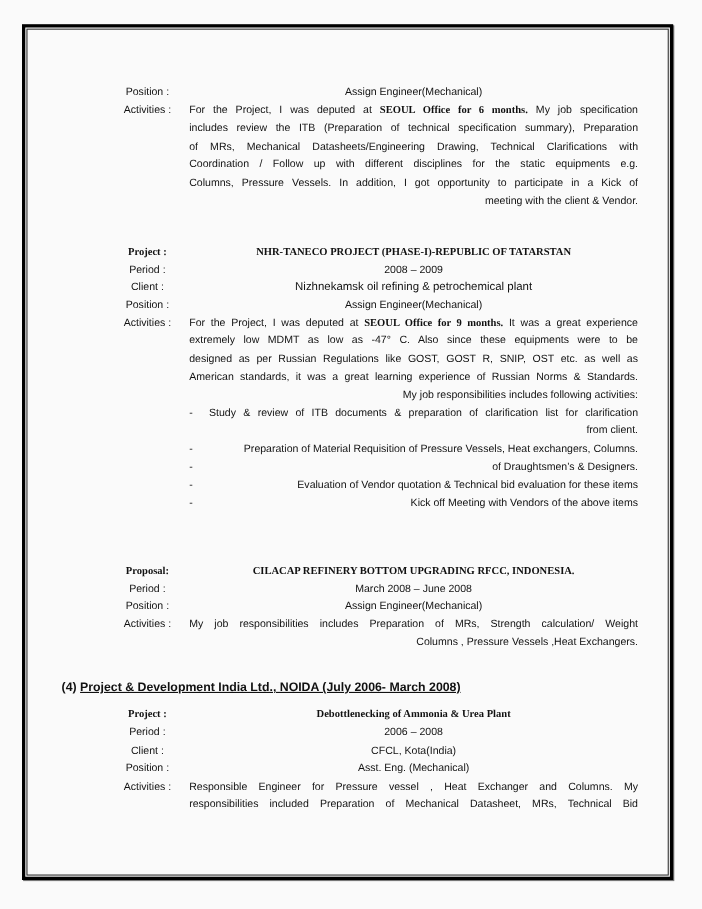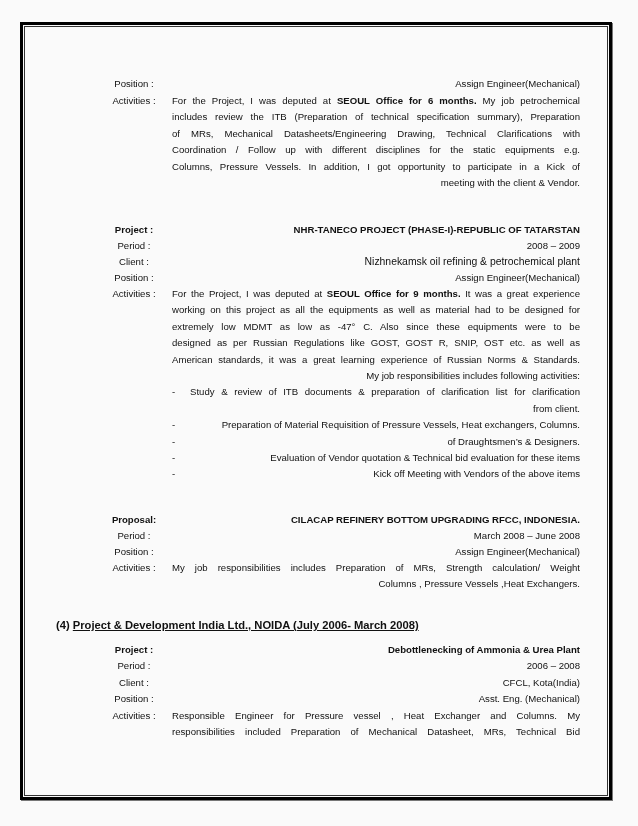--- a/index.html
+++ b/index.html
@@ -15,22 +15,22 @@
   .page-frame::after {
     content: ""; position: absolute; left: 1px; top: 1px; right: 1px; bottom: 1px;
     border: 1px solid #333;
   }
   .content { position: absolute; left: 0; top: 0; width: 638px; }
   .row {
     position: absolute; left: 96px; width: 484px; font-size: 9.6px; line-height: 16.4px;
   }
   .lbl { position: absolute; left: 0; top: 0; width: 76px; white-space: nowrap; text-align: center; }
   .val { position: absolute; left: 76px; top: 0; width: 408px; text-align: justify; }
-  .val.nojust { text-align: right; white-space: nowrap; }
-  b, .bold { font-weight: bold; }
+  .val.nojust { text-align: center; white-space: nowrap; }
+  b, .bold { font-weight: bold; font-family: Liberation Serif, serif; }
   .bullet { position: relative; padding-left: 18px; }
   .bullet .dash { position: absolute; left: 0; top: 0; }
   .section-heading {
     position: absolute; left: 56px; top: 619px; font-size: 11.2px; font-weight: bold; white-space: nowrap;
   }
   .section-heading .u { text-decoration: underline; margin-top: 32px; }
   .jl { display: block; text-align: justify; text-align-last: justify; }
   .ll { display: block; text-align: right; }
 </style>
 </head>
@@ -40,21 +40,21 @@
 
 <div class="content">
 
   <div class="row" style="top:76px">
     <span class="lbl">Position :</span>
     <span class="val nojust">Assign Engineer(Mechanical)</span>
   </div>
   <div class="row" style="top:93px">
     <span class="lbl">Activities :</span>
     <div class="val">
-      <span class="jl"><span>For the Project, I was deputed at </span><b>SEOUL Office for 6 months.</b><span> My job petrochemical</span></span>
+      <span class="jl"><span>For the Project, I was deputed at </span><b>SEOUL Office for 6 months.</b><span> My job specification</span></span>
       <span class="jl">includes review the ITB (Preparation of technical specification summary), Preparation</span>
       <span class="jl">of MRs, Mechanical Datasheets/Engineering Drawing, Technical Clarifications with</span>
       <span class="jl">Coordination / Follow up with different disciplines for the static equipments e.g.</span>
       <span class="jl">Columns, Pressure Vessels.  In addition, I got opportunity to participate in a Kick of</span>
       <span class="ll">meeting with the client &amp; Vendor.</span>
     </div>
   </div>
 
   <div class="row" style="top:222px">
     <span class="lbl bold">Project :</span>
@@ -69,21 +69,20 @@
     <span class="val nojust" style="font-size:10.4px">Nizhnekamsk oil refining &amp; petrochemical plant</span>
   </div>
   <div class="row" style="top:270px">
     <span class="lbl">Position :</span>
     <span class="val nojust">Assign Engineer(Mechanical)</span>
   </div>
   <div class="row" style="top:286px">
     <span class="lbl">Activities :</span>
     <div class="val">
       <span class="jl"><span>For the Project, I was deputed at </span><b>SEOUL Office for 9 months.</b><span> It was a great experience</span></span>
-      <span class="jl">working on this project as all the equipments as well as material had to be designed for</span>
       <span class="jl">extremely low MDMT as low as    -47° C.  Also since these equipments were to be</span>
       <span class="jl">designed as per Russian Regulations like GOST, GOST R, SNIP, OST etc. as well as</span>
       <span class="jl">American standards, it was a great learning experience of Russian Norms &amp; Standards.</span>
       <span class="ll">My job responsibilities includes following activities:</span>
 
       <div class="bullet">
         <span class="dash">-</span>
         <span class="jl">Study &amp; review of ITB documents &amp; preparation of clarification list for clarification</span>
         <span class="ll">from client.</span>
       </div>

